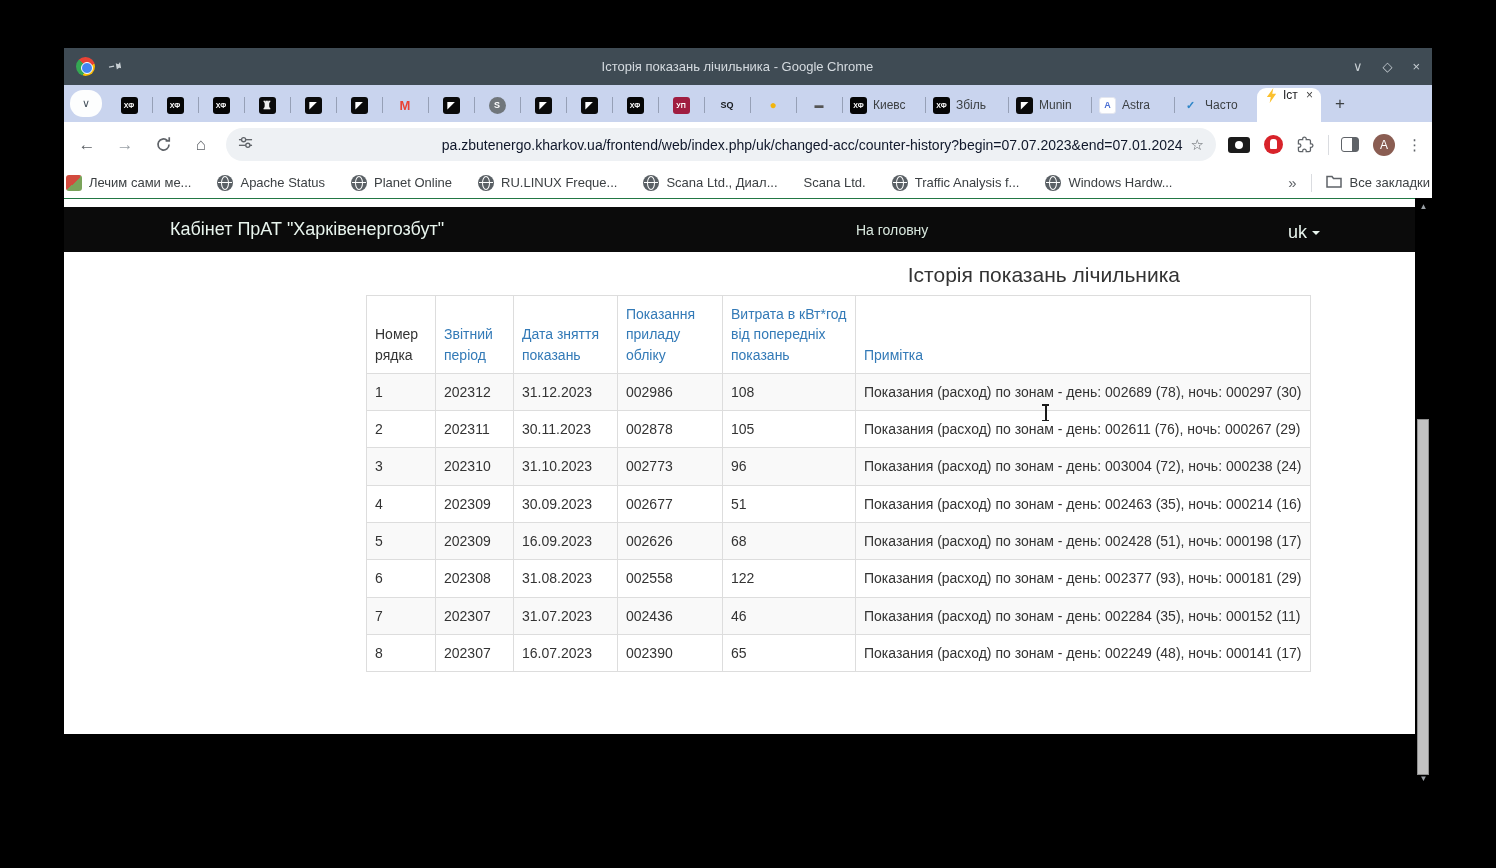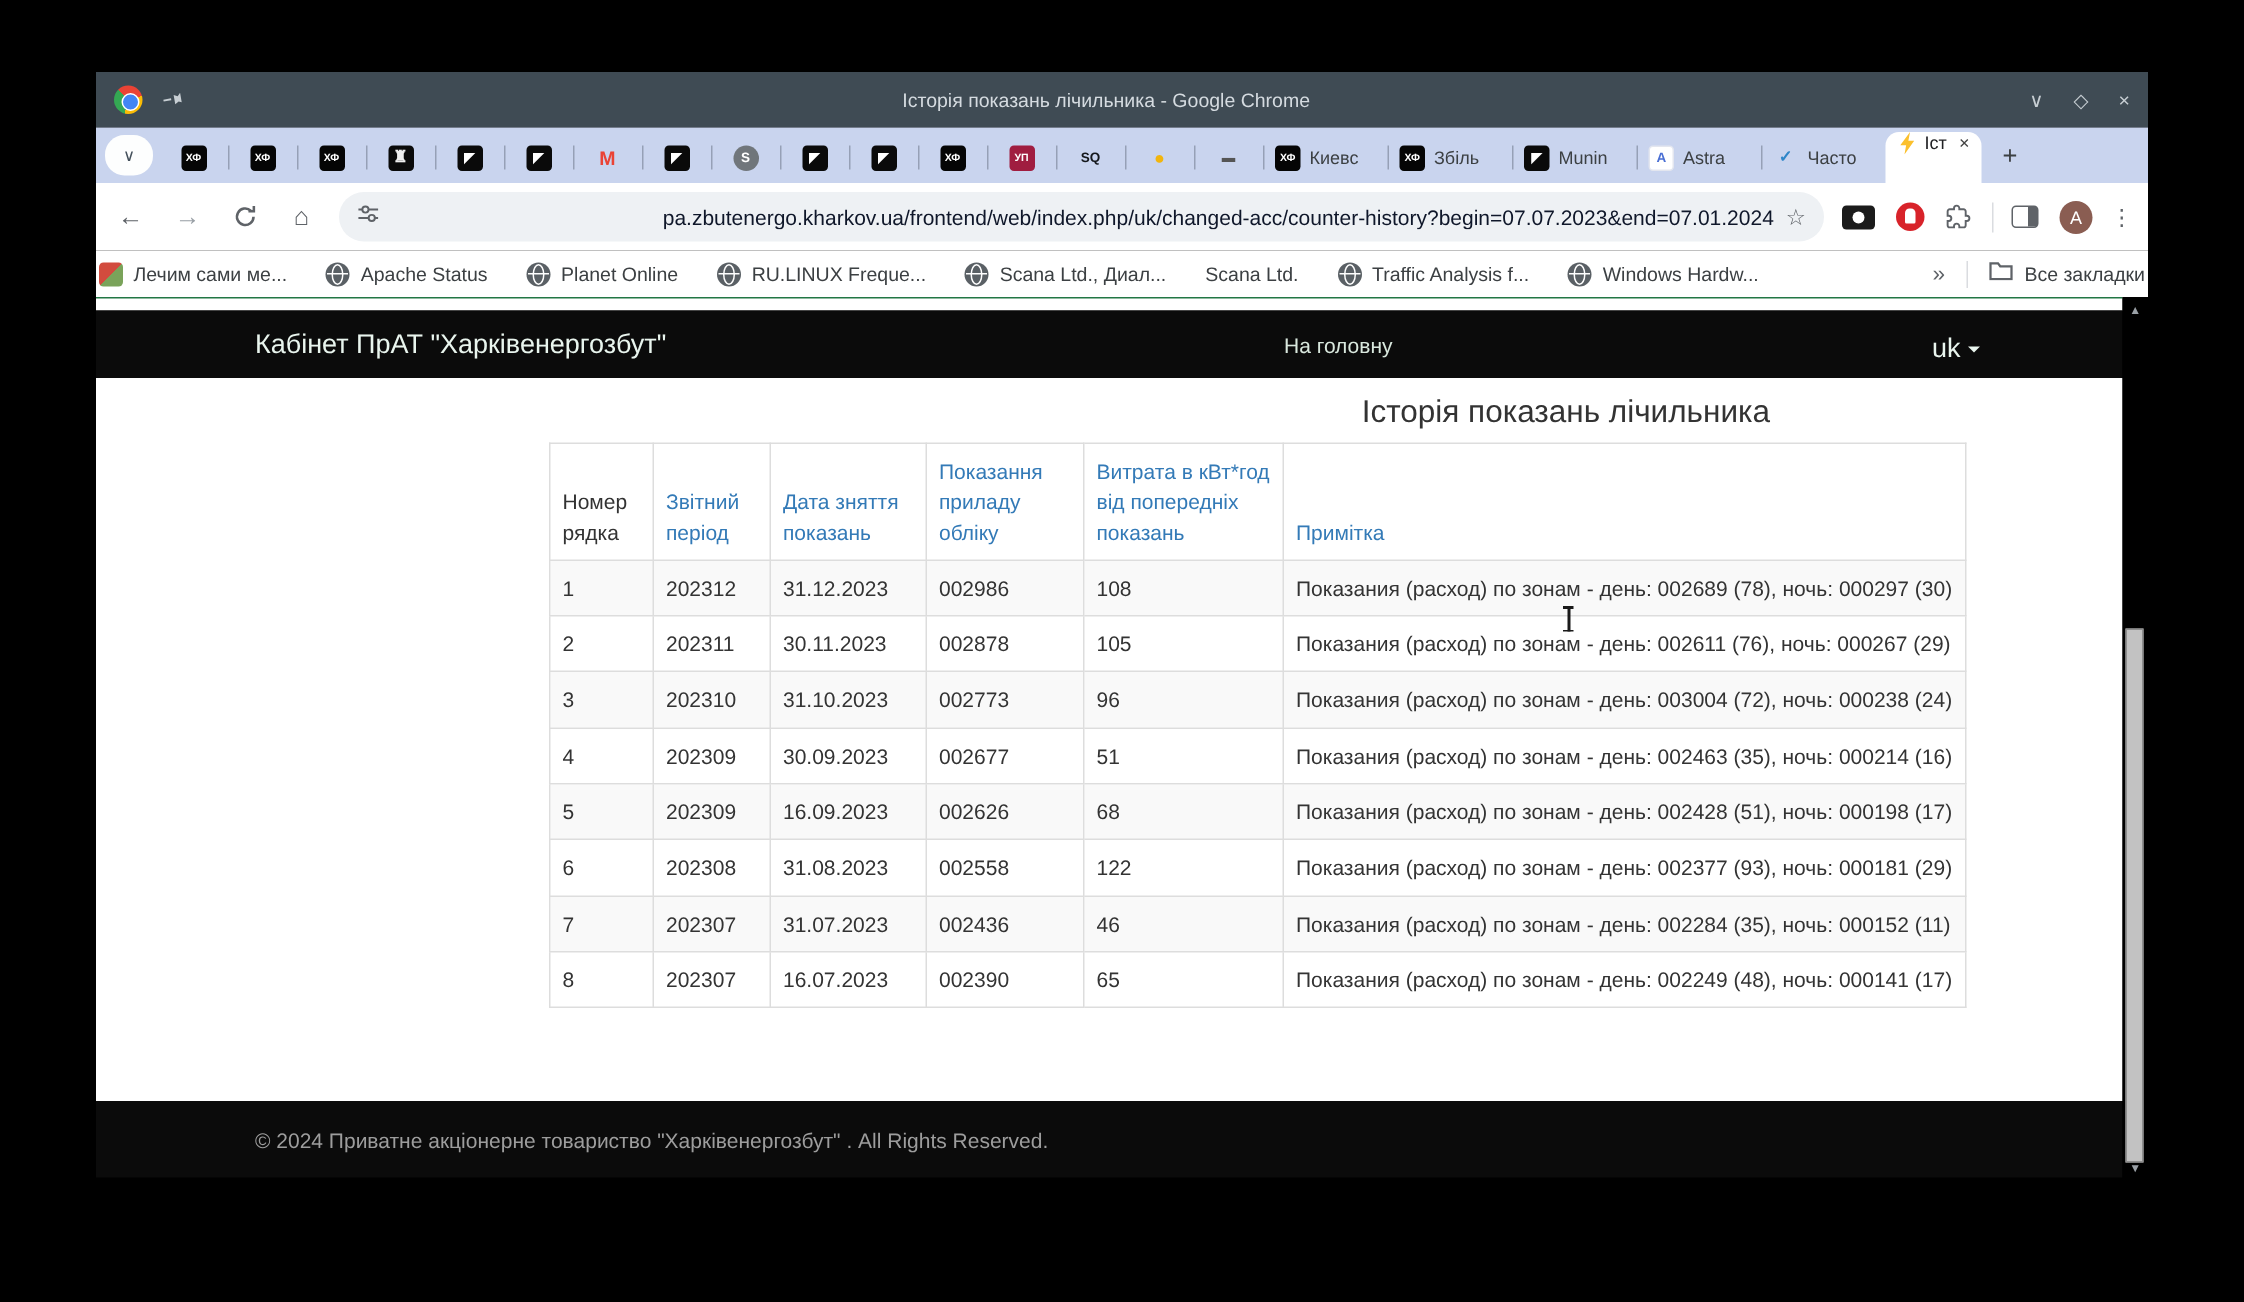--- a/index.html
+++ b/index.html
@@ -456,23 +456,20 @@
                 <td>202307</td>
                 <td>16.07.2023</td>
                 <td>002390</td>
                 <td>65</td>
                 <td>Показания (расход) по зонам - день: 002249 (48), ночь: 000141 (17)</td>
               </tr>
             </tbody>
         </table>
       </div>
 
-      <div class="site-footer">
-        <span class="copyright">© 2024 Приватне акціонерне товариство "Харківенергозбут" . All Rights Reserved.</span>
-      </div>
     </div>
 
     <div class="scrollbar">
       <span class="sb-arrow sb-up">▲</span>
       <div class="sb-thumb"></div>
       <span class="sb-arrow sb-down">▼</span>
     </div>
 
     <div class="ibeam">
         <i></i>

